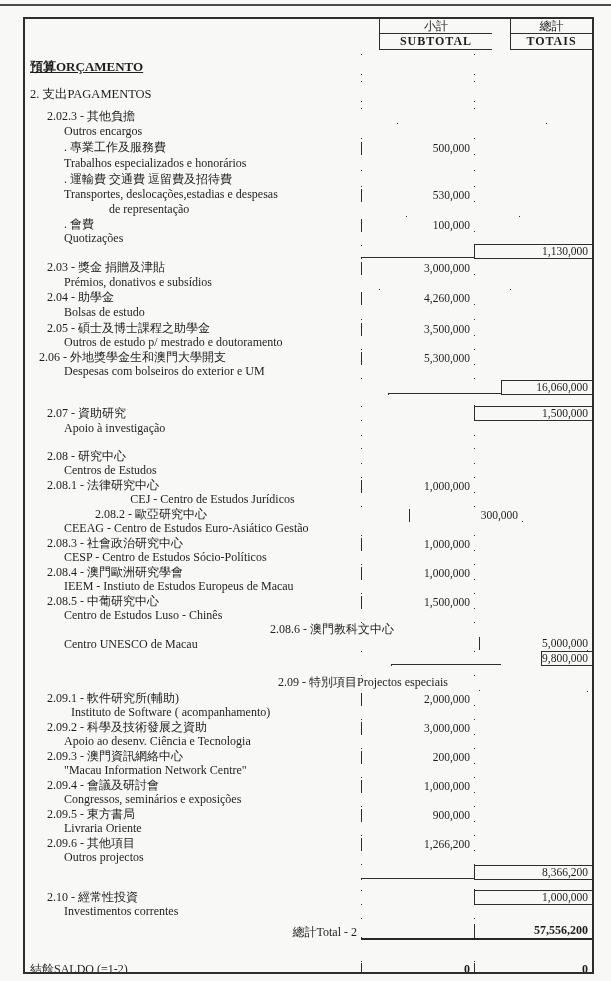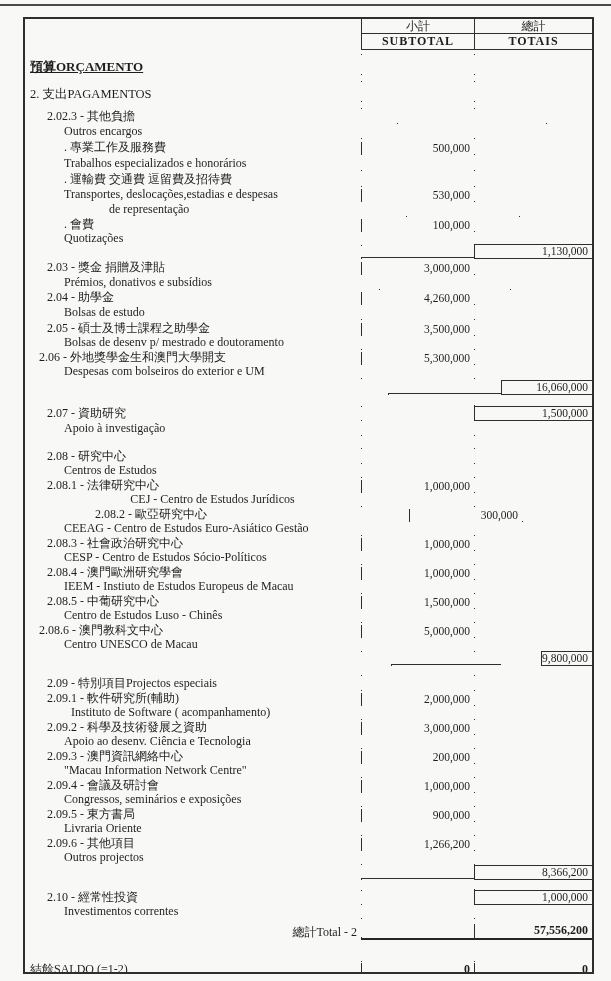--- a/index.html
+++ b/index.html
@@ -6,21 +6,21 @@
   .page{
     position:relative;width:611px;height:981px;background:#f8f8f6;
     font-family:"Liberation Serif","DejaVu Serif",serif;color:#1e1e1e;overflow:hidden;
   }
   .top-rule{position:absolute;top:4px;left:0;width:611px;height:2px;background:#4a4a4a;}
   .doc-table{
     position:absolute;left:23px;top:17px;width:571px;height:957px;
     border:2px solid #2e2e2e;box-sizing:border-box;
     display:flex;flex-direction:column;background:#f8f8f6;
   }
-  .hrow{display:flex;flex:0 0 auto;}
+  .hrow{display:flex;flex:0 0 auto;gap:18px;}
   .hrow1{height:15px;}
   .hrow2{height:16px;}
   .c{box-sizing:border-box;}
   .c-desc{width:336px;}
   .c-sub{width:113px;border-left:1px solid #2e2e2e;}
   .c-tot{flex:1;border-left:1px solid #2e2e2e;}
   .hcell{
     text-align:center;border-bottom:1px solid #2e2e2e;
     font-size:12px;line-height:14px;white-space:nowrap;overflow:hidden;
   }
@@ -161,21 +161,21 @@
           <div class="c c-desc i2">Bolsas de estudo</div>
           <div class="c c-sub"></div>
           <div class="c c-tot"></div>
         </div>
         <div class="row" style="height: 16px;">
           <div class="c c-desc i1">2.05 - 碩士及博士課程之助學金</div>
           <div class="c c-sub">3,500,000</div>
           <div class="c c-tot"></div>
         </div>
         <div class="row" style="height: 14px;">
-          <div class="c c-desc i2">Bolsas de desenv p/ mestrado e doutoramento</div>
+          <div class="c c-desc i2">Outros de estudo p/ mestrado e doutoramento</div>
           <div class="c c-sub"></div>
           <div class="c c-tot"></div>
         </div>
         <div class="row" style="height: 15px;">
           <div class="c c-desc i1a">2.06 - 外地獎學金生和澳門大學開支</div>
           <div class="c c-sub">5,300,000</div>
           <div class="c c-tot"></div>
         </div>
         <div class="row" style="height: 14px;">
           <div class="c c-desc i2">Despesas com bolseiros do exterior e UM</div>
@@ -260,41 +260,41 @@
         <div class="row" style="height: 15px;">
           <div class="c c-desc i1">2.08.5 - 中葡研究中心</div>
           <div class="c c-sub">1,500,000</div>
           <div class="c c-tot"></div>
         </div>
         <div class="row" style="height: 14px;">
           <div class="c c-desc i2">Centro de Estudos Luso - Chinês</div>
           <div class="c c-sub"></div>
           <div class="c c-tot"></div>
         </div>
-        <div class="row" style="height: 15px;">
+        <div class="row" style="height: 15px; flex-direction: column;">
           <div class="c c-desc i1a">2.08.6 - 澳門教科文中心</div>
           <div class="c c-sub">5,000,000</div>
           <div class="c c-tot"></div>
         </div>
         <div class="row" style="height: 14px;">
           <div class="c c-desc i2">Centro UNESCO de Macau</div>
           <div class="c c-sub"></div>
           <div class="c c-tot"></div>
         </div>
         <div class="row rt rbt" style="height: 14px; gap: 40px;">
           <div class="c c-desc i0"></div>
           <div class="c c-sub"></div>
           <div class="c c-tot">9,800,000</div>
         </div>
         <div class="row" style="height: 10px;">
           <div class="c c-desc i0"></div>
           <div class="c c-sub"></div>
           <div class="c c-tot"></div>
         </div>
-        <div class="row" style="height: 15px;">
+        <div class="row" style="height: 15px; flex-direction: column;">
           <div class="c c-desc i1">2.09 - 特別項目Projectos especiais</div>
           <div class="c c-sub"></div>
           <div class="c c-tot"></div>
         </div>
         <div class="row" style="height: 15px;">
           <div class="c c-desc i1">2.09.1 -  軟件研究所(輔助)</div>
           <div class="c c-sub">2,000,000</div>
           <div class="c c-tot"></div>
         </div>
         <div class="row" style="height: 14px;">

